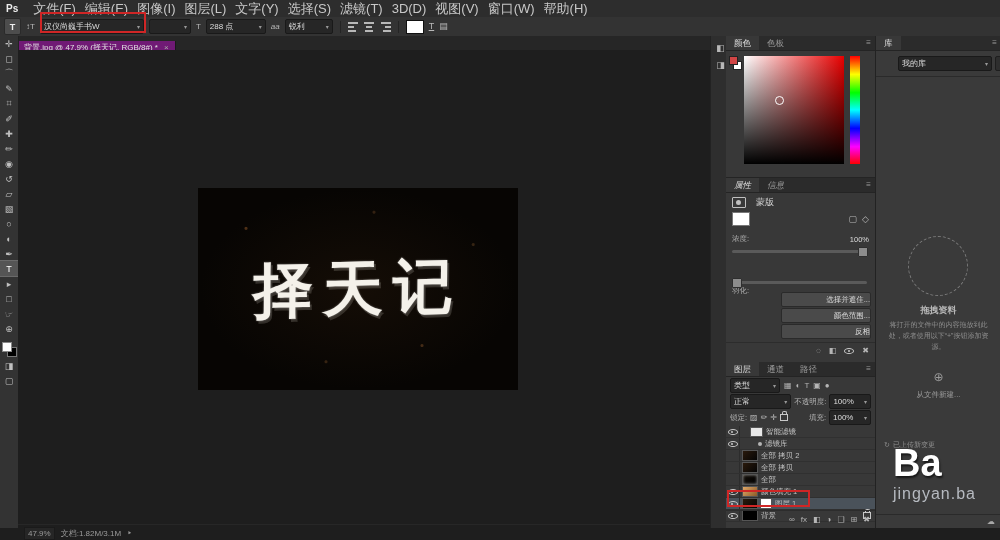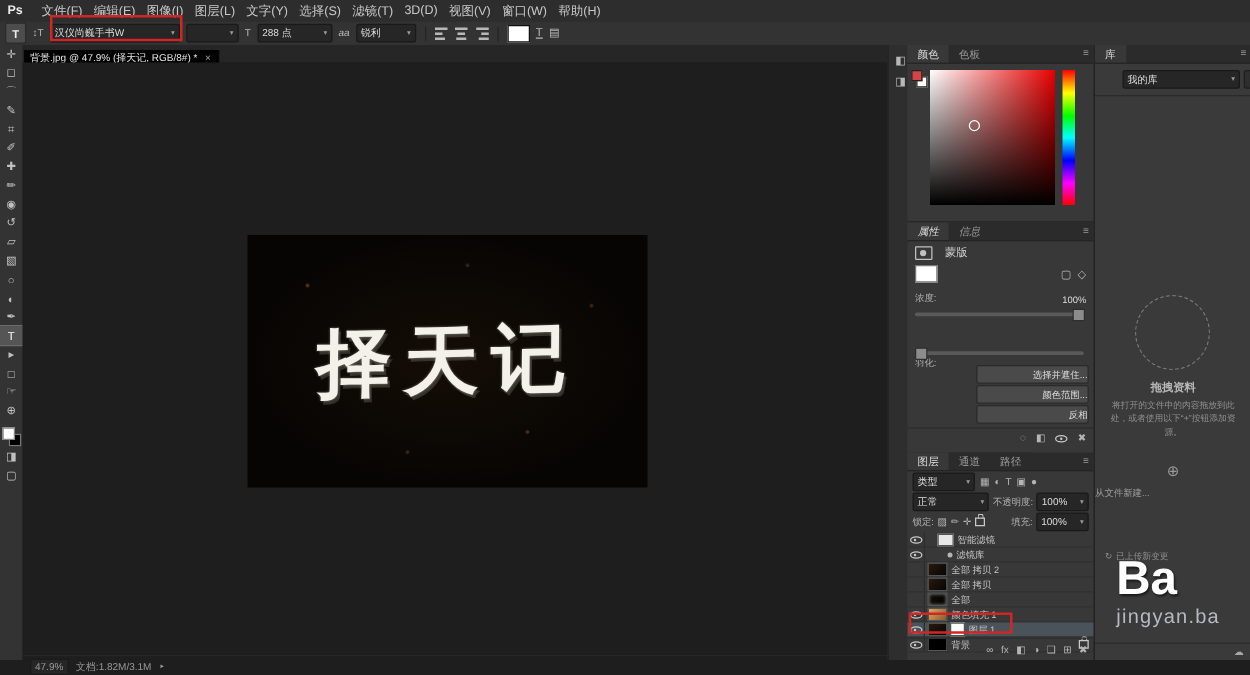--- a/index.html
+++ b/index.html
@@ -1,20 +1,20 @@
 <!DOCTYPE html>
 <html><head>
 <meta charset="utf-8">
 <style>
   html,body{margin:0;padding:0;background:#111;}
   #app{position:relative;width:1000px;height:540px;background:#1e1e1e;overflow:hidden;
        font-family:"Liberation Sans","DejaVu Sans",sans-serif;color:#c8c8c8;}
   .abs{position:absolute;}
   .flex{display:flex;align-items:center;}
-  .mi{font-size:10px;color:#c8c8c8;padding:0 4px;white-space:nowrap;cursor:default;}
+  .mi{font-size:13px;color:#c8c8c8;padding:0 4px;white-space:nowrap;cursor:default;}
   .sel{background:#262626;border:1px solid #191919;border-radius:2px;font-size:8px;color:#ddd;
        display:flex;align-items:center;justify-content:space-between;padding:0 3px;height:13px;white-space:nowrap;overflow:hidden;}
   .sel .car{font-size:6px;color:#999;margin-left:3px;flex:none;}
   .icon{color:#b8b8b8;font-size:9px;line-height:1;text-align:center;white-space:nowrap;}
   .tab{font-size:8.5px;padding:0 8px;height:14px;line-height:14px;background:#2b2b2b;color:#9a9a9a;white-space:nowrap;}
   .tab.on{background:#383838;color:#dedede;}
   .tbar{position:absolute;left:0;width:100%;display:flex;background:#2b2b2b;border-bottom:1px solid #242424;height:14px;text-align:right;}
   .pm{margin-left:auto;font-size:8px;color:#9a9a9a;padding:0 4px;line-height:14px;}
   .lbl{font-size:7.5px;color:#b0b0b0;white-space:nowrap;}
   .btn{background:#4a4a4a;border:1px solid #2a2a2a;border-radius:2px;font-size:7.5px;color:#ddd;
@@ -111,21 +111,21 @@
     <span class="alg algL"></span>
     <span class="alg algC"></span>
     <span class="alg algR"></span>
     <span class="vsep"></span>
     <span style="width:16px;height:12px;background:#fff;border:1px solid #111;flex:none;"></span>
     <span class="icon" style="text-decoration:underline;">T</span>
     <span class="icon">▤</span>
   </div>
 
   <div class="abs" style="left:18px;top:36px;width:692px;height:14px;background:#262626;border-bottom:1px solid #1a1a1a;">
-    <div class="flex" style="display:inline-flex;height:14px;background:#000000;padding:0 6px;gap:6px;border-right:1px solid #1a1a1a;">
+    <div class="flex" style="display:inline-flex;height:14px;background:#701a75;padding:0 6px;gap:6px;border-right:1px solid #1a1a1a;">
       <span style="font-size:8px;color:#e2e2e2;white-space:nowrap;">背景.jpg @ 47.9% (择天记, RGB/8#) *</span>
       <span style="font-size:8px;color:#aaa;">×</span>
     </div>
   </div>
 
   <div class="abs" style="left:0;top:36px;width:18px;height:492px;background:#333;border-right:1px solid #222;">
     <div class="tool">✛</div>
     <div class="tool">◻</div>
     <div class="tool">⌒</div>
     <div class="tool">✎</div>
@@ -344,21 +344,21 @@
         <span>我的库</span>
         <span class="car">▾</span>
       </span>
       <span class="sqbtn">⚲</span>
     </div>
     <div class="abs" style="left:0;top:40px;width:125px;height:1px;background:#2a2a2a;"></div>
     <div class="abs" style="left:32px;top:200px;width:58px;height:58px;border:1px dashed #7a7a7a;border-radius:50%;"></div>
     <div class="abs" style="left:0;top:268px;width:125px;text-align:center;font-size:9px;font-weight:bold;color:#b8b8b8;">拖拽资料</div>
     <div class="abs" style="left:10px;top:283px;width:105px;font-size:7px;line-height:1.6;color:#8f8f8f;text-align:center;">将打开的文件中的内容拖放到此处，或者使用以下“+”按钮添加资源。</div>
     <div class="abs" style="left:0;top:334px;width:125px;text-align:center;font-size:12px;color:#999;">⊕</div>
-    <div class="abs" style="left:0;top:354px;width:125px;text-align:left;font-size:7.5px;color:#9c9c9c;">从文件新建...</div>
+    <div class="abs" style="left:0;top:354px;width:125px;text-align:center;font-size:7.5px;color:#9c9c9c;">从文件新建...</div>
     <div class="abs flex" style="left:8px;top:404px;gap:3px;">
       <span style="font-size:7px;color:#8e8e8e;">↻</span>
       <span style="font-size:7px;color:#8e8e8e;">已上传新变更</span>
     </div>
     <div class="abs flex" style="left:0;top:478px;width:125px;height:14px;border-top:1px solid #2a2a2a;justify-content:flex-end;padding-right:6px;box-sizing:border-box;">
       <span style="font-size:8px;color:#a8a8a8;">☁</span>
     </div>
   </div>
 
 

